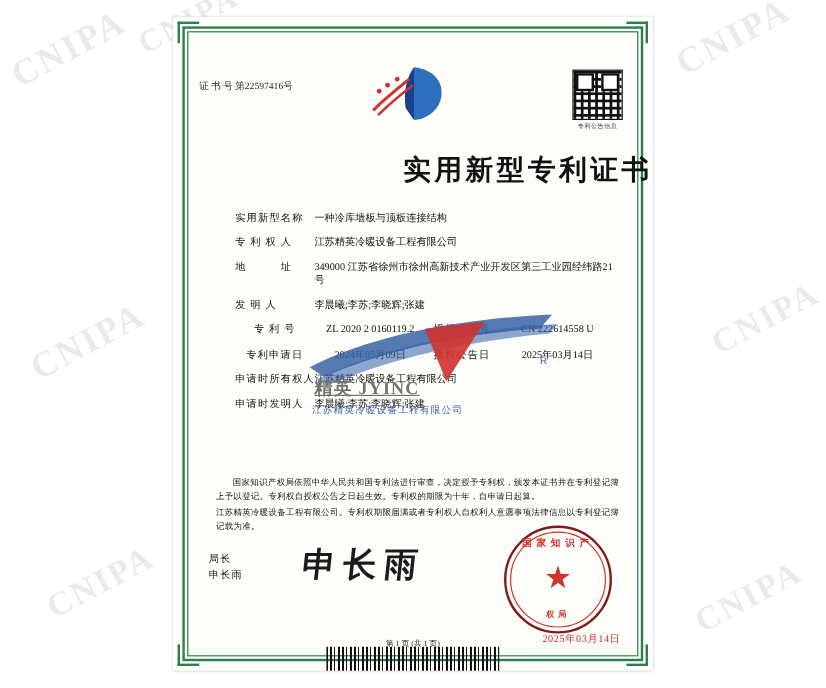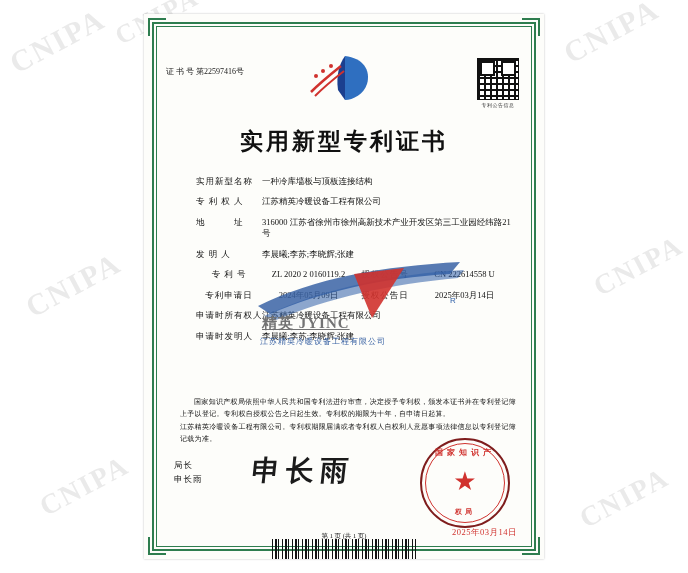--- a/index.html
+++ b/index.html
@@ -123,21 +123,21 @@
     font-family: "Liberation Serif", serif;
     letter-spacing: 0.5px;
   }
 
   
   .cert-title {
     position: absolute;
     left: 0;
     right: 0;
     top: 112px;
-    text-align: center;
+    text-align: right;
     font-family: "Liberation Serif", serif;
     font-weight: bold;
     font-size: 23px;
     letter-spacing: 3px;
     color: #111;
   }
 
   
   .fields {
     position: absolute;
@@ -391,21 +391,21 @@
       <div class="field-value">一种冷库墙板与顶板连接结构</div>
     </div>
 
     <div class="field-row">
       <div class="field-label">专 利 权 人</div>
       <div class="field-value">江苏精英冷暖设备工程有限公司</div>
     </div>
 
     <div class="field-row">
       <div class="field-label">地　　　址</div>
-      <div class="field-value">316000 江苏省徐州市徐州高新技术产业开发区第三工业园经纬路21号</div>
+      <div class="field-value">349000 江苏省徐州市徐州高新技术产业开发区第三工业园经纬路21号</div>
     </div>
 
     <div class="field-row">
       <div class="field-label">发 明 人</div>
       <div class="field-value">李晨曦;李苏;李晓辉;张建</div>
     </div>
 
     <div class="two-col">
       <div class="col">
         <div class="field-label">专 利 号</div>

